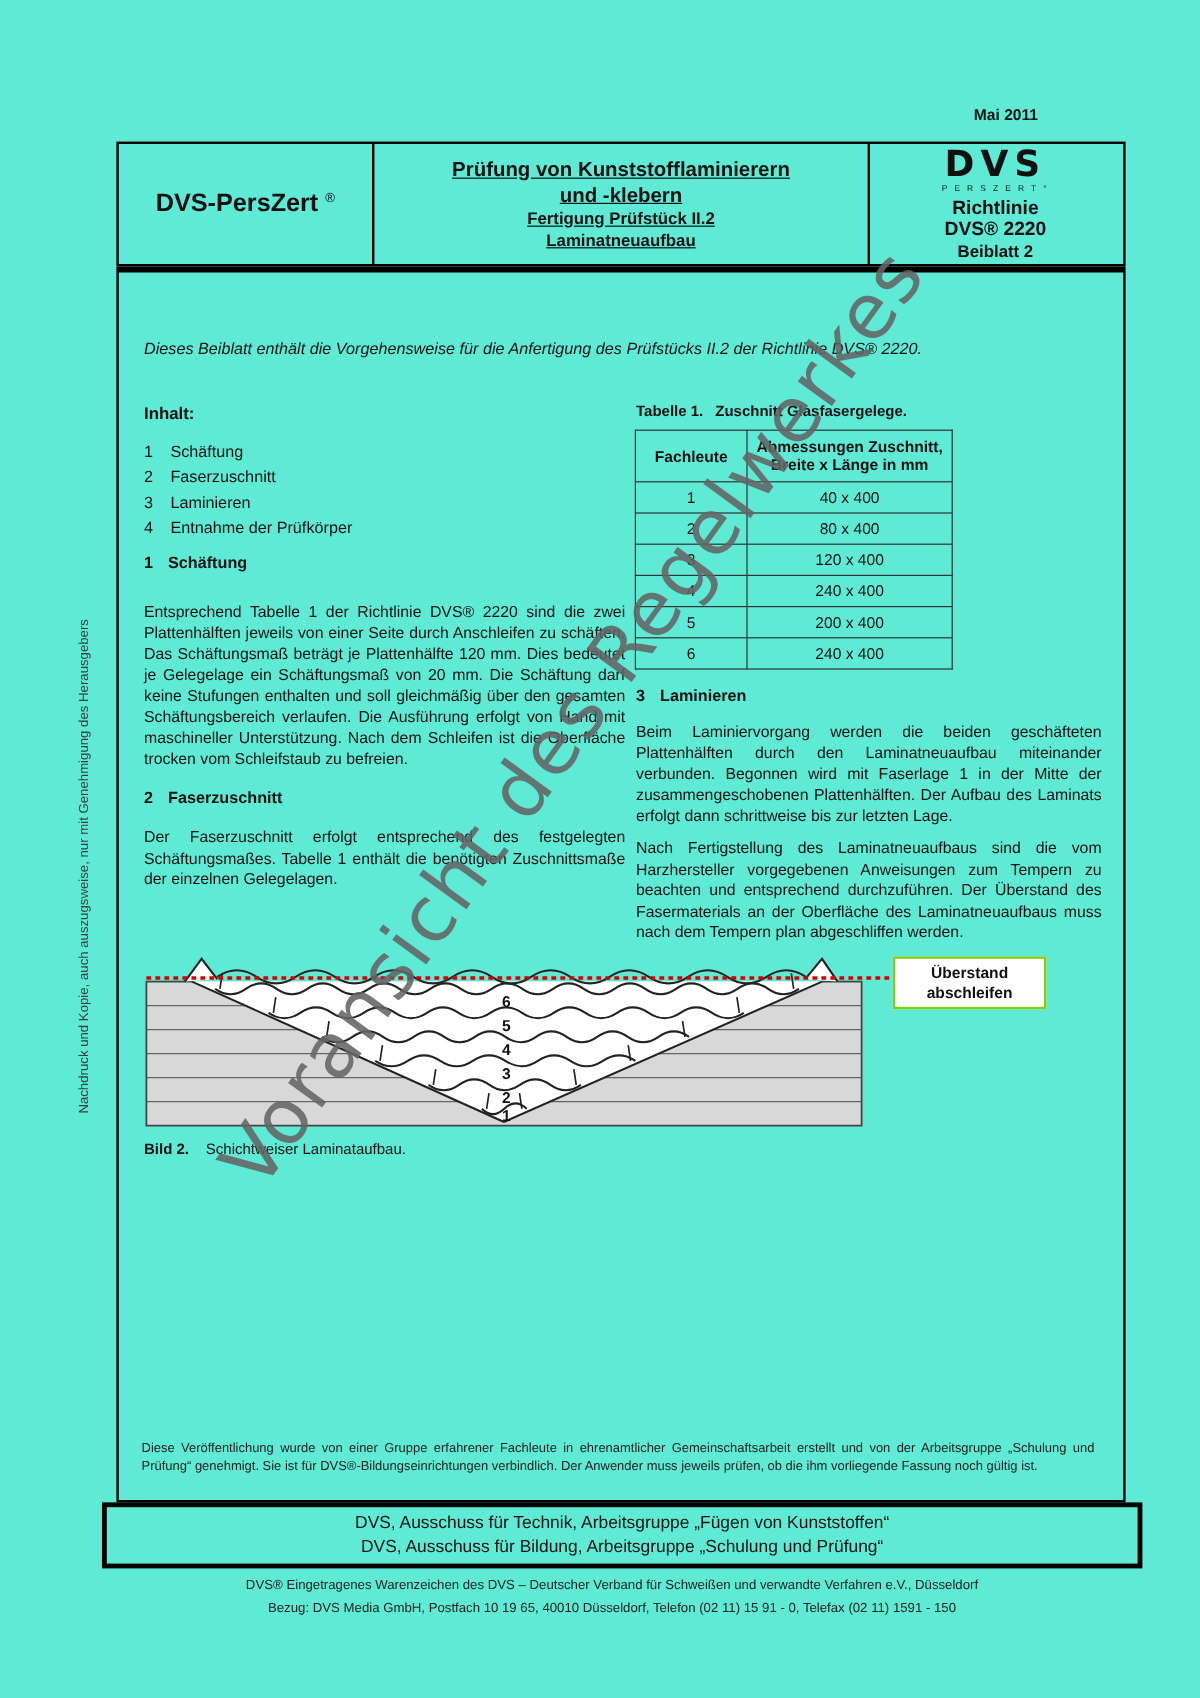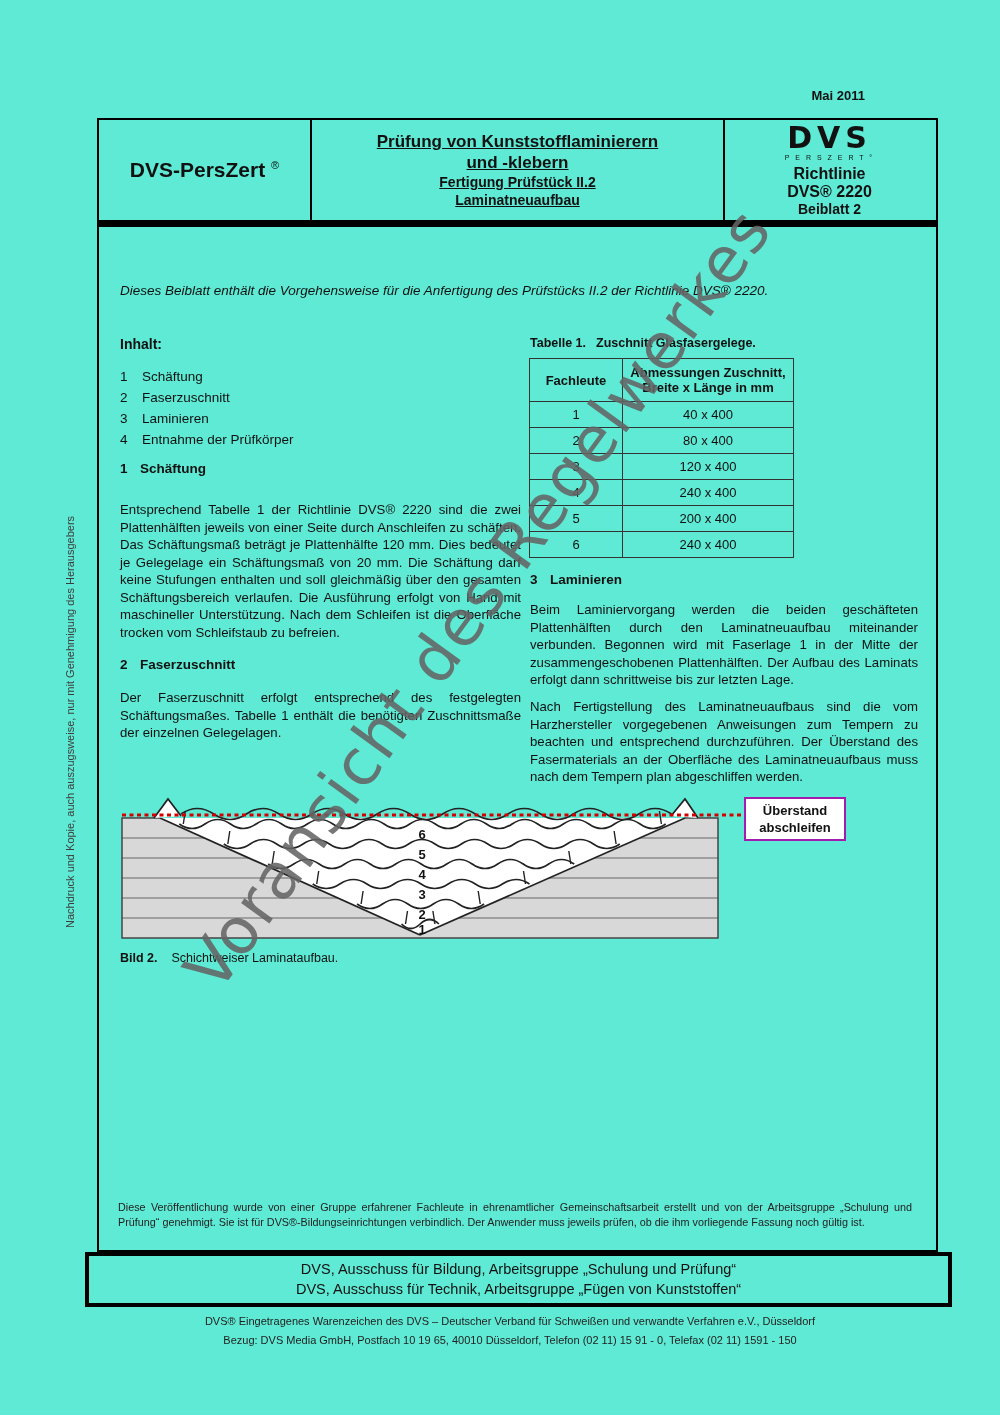--- a/index.html
+++ b/index.html
@@ -38,22 +38,22 @@
   .tab-cap{left:530px;top:336px;font-size:12.5px;font-weight:bold;}
   .tab-cap .cap-sp{display:inline-block;width:10px;}
   table.fiber{left:529px;top:358px;border-collapse:collapse;font-size:13px;}
   table.fiber th,table.fiber td{border:1.5px solid #333;text-align:center;padding:2px 6px;}
   table.fiber th{font-weight:bold;height:38px;}
   table.fiber td{height:21px;}
   .col-lage{width:80px;}
   .col-mass{width:158px;}
   
   .fig{left:120px;top:790px;}
-  .ann-box{left:744px;top:797px;width:94px;border:2px solid #a21caf;background:#fff;font-size:13px;font-weight:bold;
-           text-align:center;line-height:17px;padding:3px 2px;}
+  .ann-box{left:744px;top:797px;width:94px;border:2px solid #84cc16;background:#fff;font-size:13px;font-weight:bold;
+           text-align:center;line-height:17px;padding:3px 15px;}
   .fig-cap{left:120px;top:951px;font-size:12.5px;}
   .fig-cap b{margin-right:14px;}
   
   .disclaimer{left:118px;top:1200px;width:794px;font-size:10.8px;line-height:15px;text-align:justify;color:#222;}
   .committee{left:85px;top:1252px;width:867px;border:4px solid #000;box-sizing:border-box;text-align:center;
              font-size:14.5px;line-height:20px;padding:3px 0 4px 0;}
   .footer{left:60px;top:1312px;width:900px;text-align:center;font-size:11px;line-height:19px;color:#222;}
   .watermark{left:170px;top:960px;transform:rotate(-54deg);transform-origin:0 0;white-space:nowrap;
              font-size:64px;letter-spacing:2px;color:rgba(100,100,100,0.88);pointer-events:none;z-index:50;
              font-family:"DejaVu Sans",sans-serif;}
@@ -186,22 +186,22 @@
       <text x="302" y="144" text-anchor="middle" font-size="13" font-weight="bold" fill="#111" font-family="&quot;Liberation Sans&quot;,sans-serif">1</text>
       <line x1="2" y1="25" x2="624" y2="25" stroke="#d40000" stroke-width="3" stroke-dasharray="4 3.5"></line>
     </svg>
   <div class="abs ann-box">Überstand abschleifen</div>
   <div class="abs fig-cap">
     <b>Bild 2.</b><span>Schichtweiser Laminataufbau.</span>
   </div>
 
   <div class="abs disclaimer">Diese Veröffentlichung wurde von einer Gruppe erfahrener Fachleute in ehrenamtlicher Gemeinschaftsarbeit erstellt und von der Arbeitsgruppe „Schulung und Prüfung“ genehmigt. Sie ist für DVS®-Bildungseinrichtungen verbindlich. Der Anwender muss jeweils prüfen, ob die ihm vorliegende Fassung noch gültig ist.</div>
   <div class="abs committee">
+    <div>DVS, Ausschuss für Technik, Arbeitsgruppe „Fügen von Kunststoffen“</div>
     <div>DVS, Ausschuss für Bildung, Arbeitsgruppe „Schulung und Prüfung“</div>
-    <div>DVS, Ausschuss für Technik, Arbeitsgruppe „Fügen von Kunststoffen“</div>
   </div>
   <div class="abs footer">
     <div>DVS® Eingetragenes Warenzeichen des DVS – Deutscher Verband für Schweißen und verwandte Verfahren e.V., Düsseldorf</div>
     <div>Bezug:  DVS Media GmbH, Postfach 10 19 65, 40010 Düsseldorf, Telefon (02 11) 15 91 - 0, Telefax (02 11) 1591 - 150</div>
   </div>
 
   <div class="abs watermark">Voransicht des Regelwerkes</div>
 </div>
 
 </body></html>

